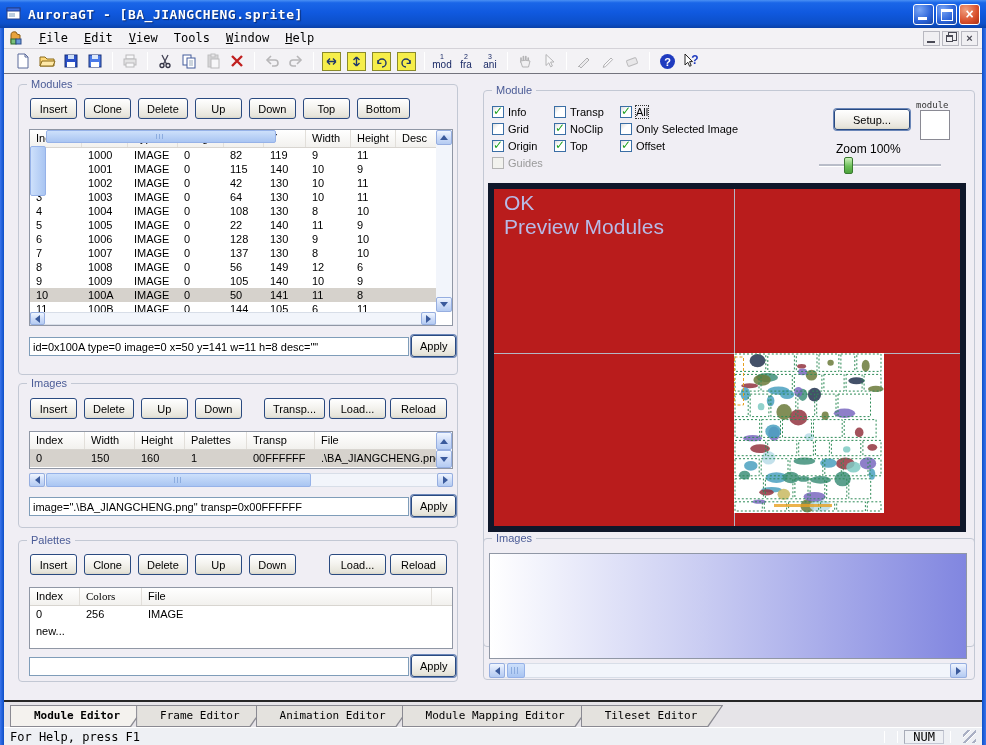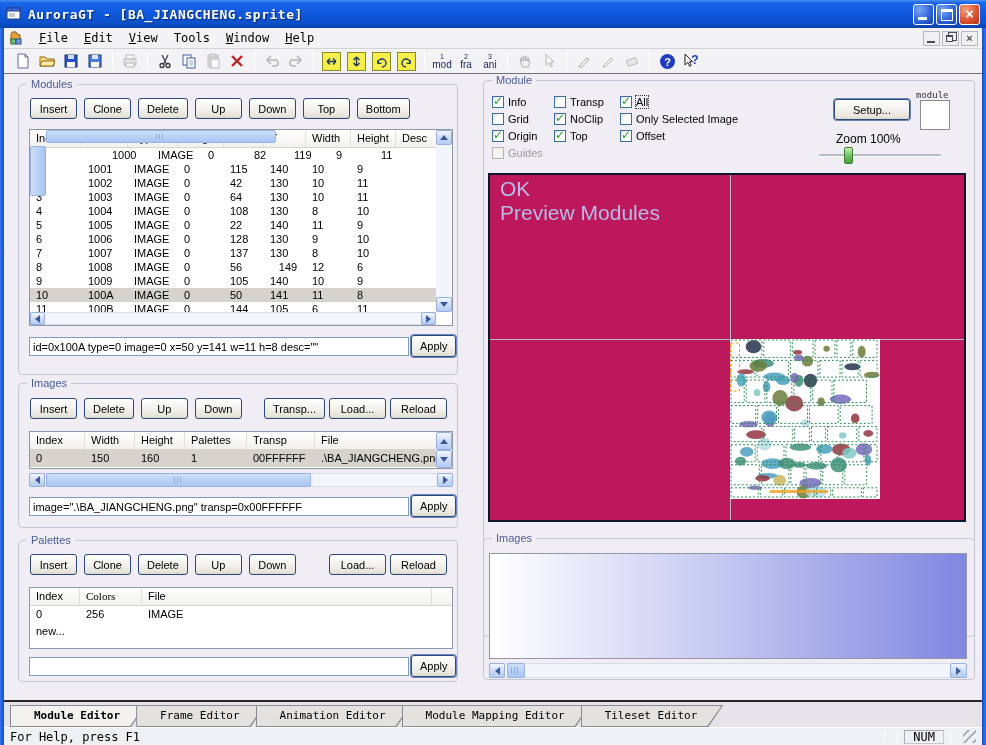--- a/index.html
+++ b/index.html
@@ -86,21 +86,21 @@
 
   
   .cbgrid{position:absolute;display:grid;grid-template-columns:62px 66px auto;grid-auto-rows:17px;column-gap:0;}
   .cb{display:flex;align-items:center;gap:4px;white-space:nowrap;}
   .cbbox{width:12px;height:12px;border:1px solid #3a6ea5;background:linear-gradient(135deg,#ddd 0%,#fff 40%);position:relative;flex:none;}
   .cb.checked .cbbox::after{content:"✓";position:absolute;left:0px;top:-3px;color:#21a121;font:bold 12px var(--ui);}
   .cb.disabled{color:#9a9a9a;}
   .cb.disabled .cbbox{border-color:#b4b4b4;background:#f2f2ee;}
   .cb.focused .cbl{outline:1px dotted #333;}
 
-  .preview{position:absolute;background:#be185d;border:2px solid #0f172a;}
+  .preview{position:absolute;background:#b91c1c;border:6px solid #0f172a;}
   .ph-line{position:absolute;background:#b4b6c4;}
   .hint{position:absolute;left:10px;top:2px;color:var(--preview-hint,#b7bbe7);font:21px var(--ui);line-height:1.15;}
 
   .minibox-label{position:absolute;font:9px var(--mono);color:#333;}
   .minibox{position:absolute;width:30px;height:30px;background:#fff;border:1px solid #8a8a94;}
   .zoomlbl{position:absolute;font:12px var(--ui);}
   .slider-track{position:absolute;height:2px;background:#b8bcc8;box-shadow:0 1px 0 #fff;}
   .slider-thumb{position:absolute;width:9px;height:17px;border:1px solid #3a7a30;border-radius:2px;background:linear-gradient(180deg,#cdf0bc,#6cbf58 55%,#4da23c);}
 
   .gradbox{position:absolute;border:1px solid #9097a5;background:linear-gradient(90deg,#ffffff 0%,#c9ccf2 45%,var(--grad-end,#8186e0) 100%);}
@@ -420,21 +420,21 @@
             <div class="t-hcell" style="width: 46px;">Image</div>
             <div class="t-hcell" style="width: 40px;">X</div>
             <div class="t-hcell" style="width: 42px;">Y</div>
             <div class="t-hcell" style="width: 45px;">Width</div>
             <div class="t-hcell" style="width: 45px;">Height</div>
             <div class="t-hcell" style="width: 46px;">Desc</div>
           </div>
           <div class="t-body" style="width: 406px; height: 164px;">
             <div class="t-row">
               <div class="t-cell" style="width: 52px;">0</div>
-              <div class="t-cell" style="width: 46px; margin-left: 24px;">1000</div>
+              <div class="t-cell" style="width: 46px;">1000</div>
               <div class="t-cell" style="width: 50px;">IMAGE</div>
               <div class="t-cell" style="width: 46px;">0</div>
               <div class="t-cell" style="width: 40px;">82</div>
               <div class="t-cell" style="width: 42px;">119</div>
               <div class="t-cell" style="width: 45px;">9</div>
               <div class="t-cell" style="width: 45px;">11</div>
               <div class="t-cell" style="width: 46px;"></div>
             </div>
             <div class="t-row">
               <div class="t-cell" style="width: 52px;">1</div>
@@ -512,21 +512,21 @@
               <div class="t-cell" style="width: 45px;">8</div>
               <div class="t-cell" style="width: 45px;">10</div>
               <div class="t-cell" style="width: 46px;"></div>
             </div>
             <div class="t-row">
               <div class="t-cell" style="width: 52px;">8</div>
               <div class="t-cell" style="width: 46px;">1008</div>
               <div class="t-cell" style="width: 50px;">IMAGE</div>
               <div class="t-cell" style="width: 46px;">0</div>
               <div class="t-cell" style="width: 40px;">56</div>
-              <div class="t-cell" style="width: 42px; text-align: center;">149</div>
+              <div class="t-cell" style="width: 42px;">149</div>
               <div class="t-cell" style="width: 45px;">12</div>
               <div class="t-cell" style="width: 45px;">6</div>
               <div class="t-cell" style="width: 46px;"></div>
             </div>
             <div class="t-row">
               <div class="t-cell" style="width: 52px;">9</div>
               <div class="t-cell" style="width: 46px;">1009</div>
               <div class="t-cell" style="width: 50px;">IMAGE</div>
               <div class="t-cell" style="width: 46px;">0</div>
               <div class="t-cell" style="width: 40px;">105</div>
@@ -643,21 +643,21 @@
               <div class="t-cell" style="width: 50px;">new...</div>
               <div class="t-cell" style="width: 62px;"></div>
               <div class="t-cell" style="width: 290px;"></div>
             </div>
           </div>
         </div>
       <input class="xpinput" style="left: 10px; top: 116px; width: 380px;" value="">
       <button class="btn apply" style="left:392px;top:114px;">Apply</button>
     </div>
 
-    <div class="group" style="left:483px;top:5px;width:492px;height:557px;">
+    <div class="group" style="left:483px;top:15px;width:492px;height:557px;">
       <span class="gtitle">Module</span>
       <div class="cbgrid" style="left:8px;top:12px;">
           <label class="cb checked">
             <span class="cbbox"></span>
             <span class="cbl">Info</span>
           </label>
           <label class="cb">
             <span class="cbbox"></span>
             <span class="cbl">Transp</span>
           </label>

